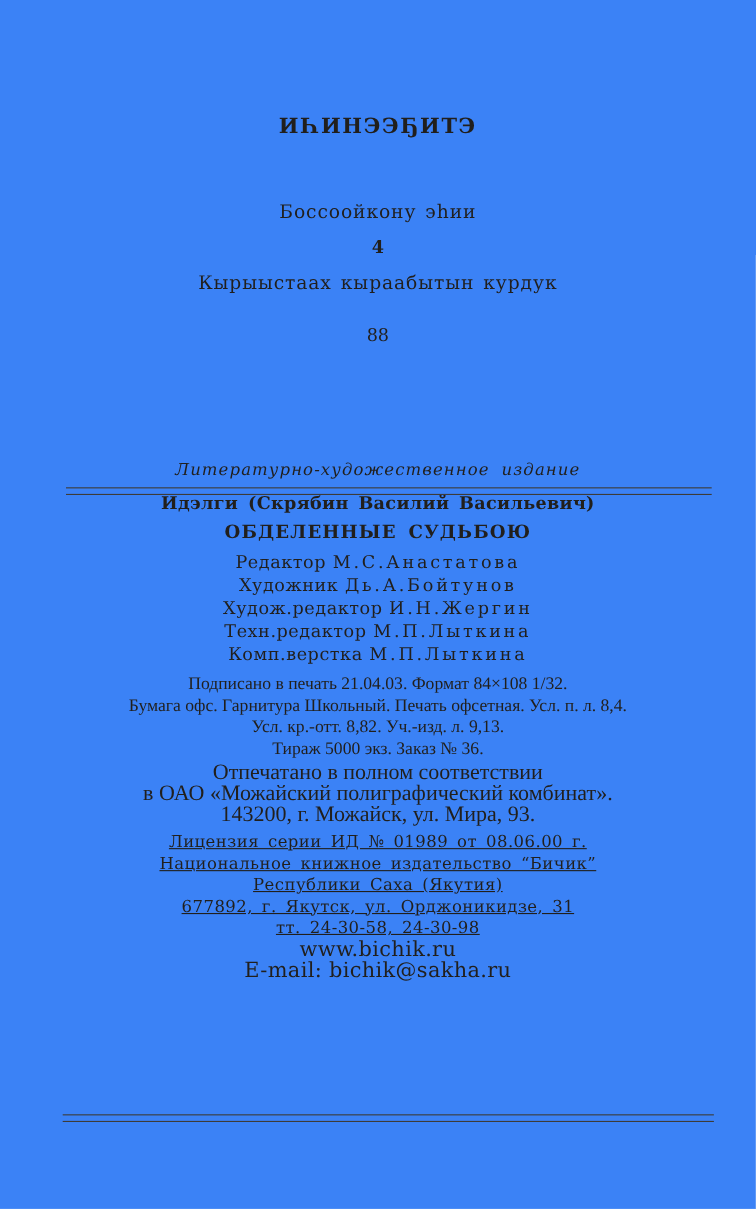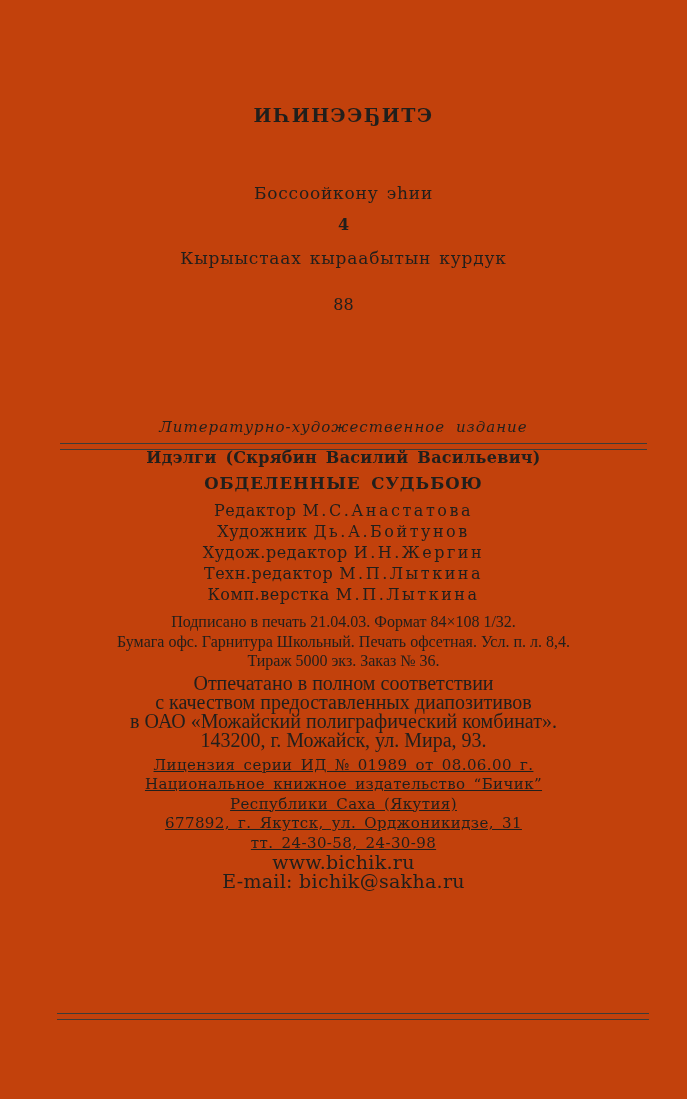--- a/index.html
+++ b/index.html
@@ -5,21 +5,21 @@
   html, body { margin: 0; padding: 0; }
   body {
     background: #fcfbf7;
     font-family: "DejaVu Serif", serif;
   }
   .page {
     position: relative;
     width: 687px;
     height: 1099px;
     margin: 0 auto;
-    background: #c2410c;
+    background: #3b82f6;
     color: #211f1c;
     text-align: center;
     box-sizing: border-box;
     padding-top: 104px;
     overflow: hidden;
   }
   
   .toc-heading {
     margin: 0;
     font-size: 19px;
@@ -146,26 +146,26 @@
       <span class="staff-role">Техн.редактор</span><span class="staff-name">М.П.Лыткина</span>
     </div>
     <div class="staff-row">
       <span class="staff-role">Комп.верстка</span><span class="staff-name">М.П.Лыткина</span>
     </div>
   </div>
 
   <div class="print-info">
     <div>Подписано в печать 21.04.03. Формат 84×108 1/32.</div>
     <div>Бумага офс. Гарнитура Школьный. Печать офсетная. Усл. п. л. 8,4.</div>
+    <div>Усл. кр.-отт. 8,82. Уч.-изд. л. 9,13.</div>
     <div>Тираж 5000 экз. Заказ № 36.</div>
   </div>
 
   <div class="printer-info">
     <div>Отпечатано в полном соответствии</div>
-    <div>с качеством предоставленных диапозитивов</div>
     <div>в ОАО «Можайский полиграфический комбинат».</div>
     <div>143200, г. Можайск, ул. Мира, 93.</div>
   </div>
 
   <div class="publisher-info">
     <div>Лицензия серии ИД № 01989 от 08.06.00 г.</div>
     <div>Национальное книжное издательство “Бичик”</div>
     <div>Республики Саха (Якутия)</div>
     <div>677892, г. Якутск, ул. Орджоникидзе, 31</div>
     <div>тт.  24-30-58,  24-30-98</div>

